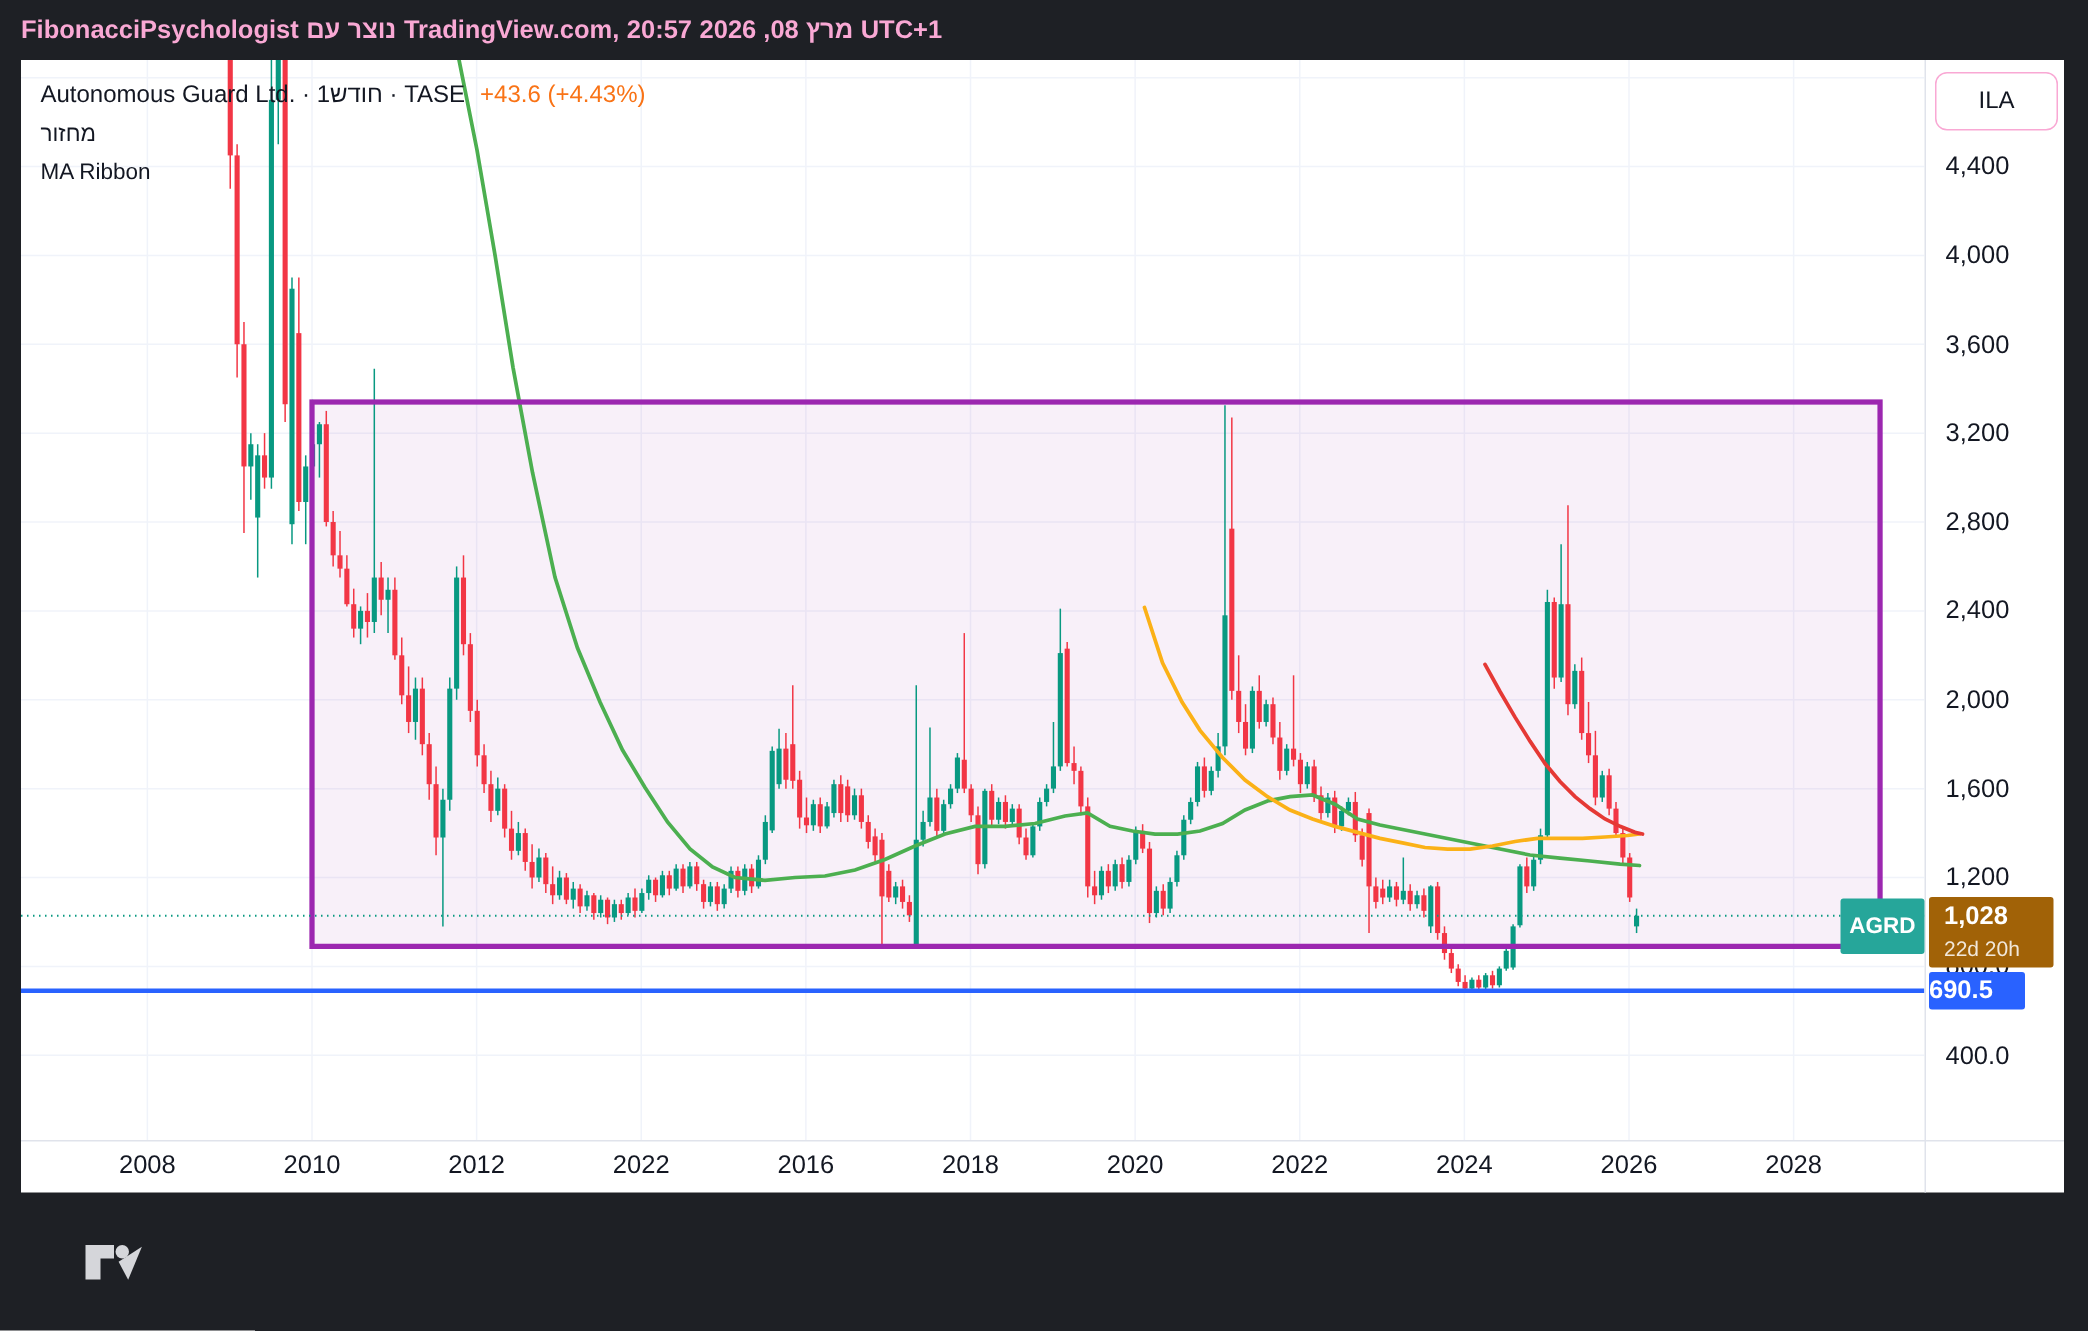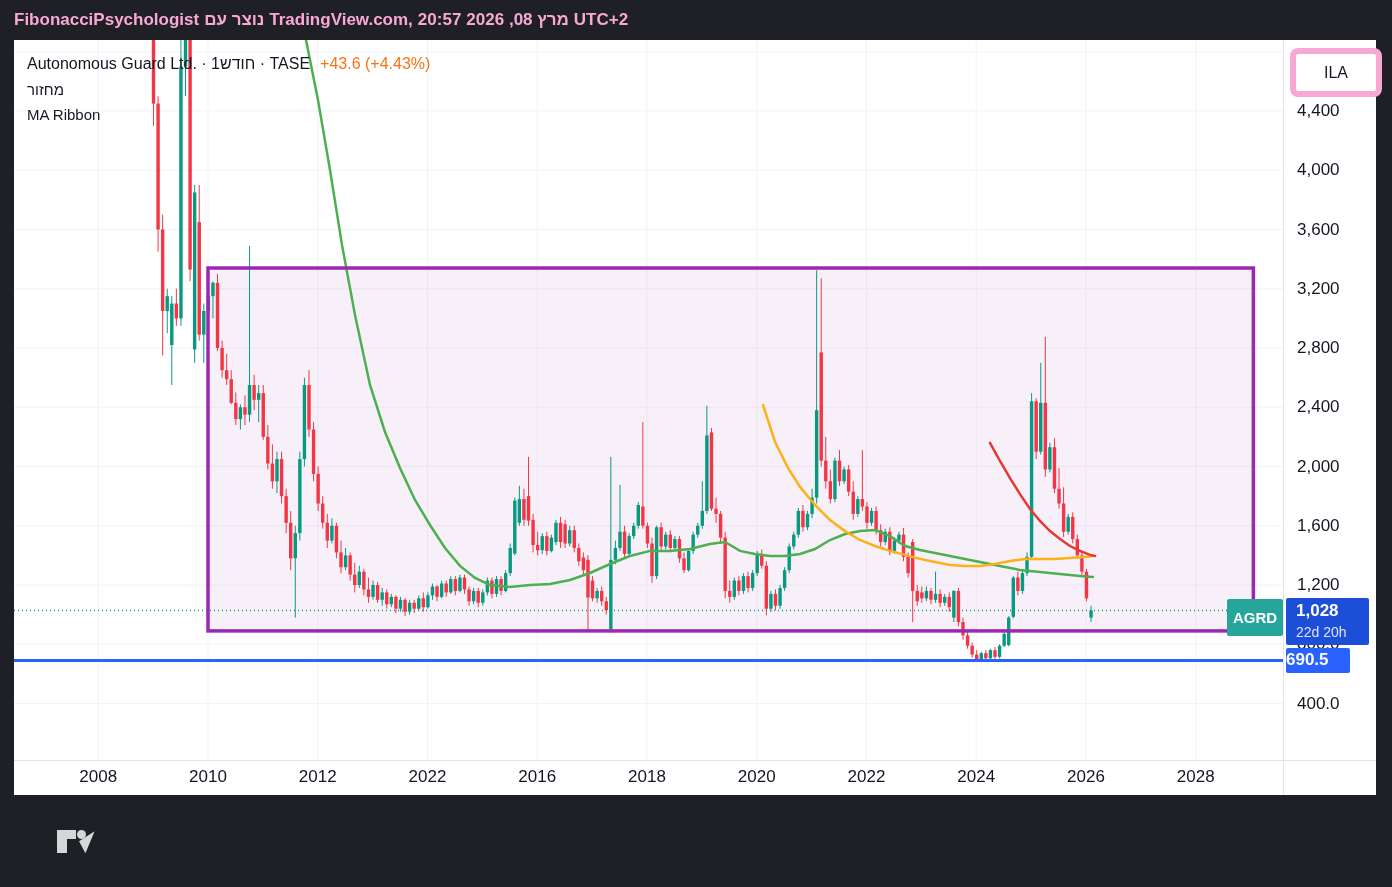--- a/index.html
+++ b/index.html
@@ -21,46 +21,46 @@
   #axis-sep-h{left:14px;top:760px;width:1362px;height:1px;background:#E0E3EB;}
   
   .legend-row{left:27px;color:#131722;white-space:nowrap;}
   #legend-title{top:55px;font-size:16px;}
   #legend-change{color:#f97316;margin-left:10px;}
   #legend-volume{top:81px;font-size:15px;}
   #legend-ma{top:106px;font-size:15px;}
   
   .price-label{left:1297px;width:70px;color:#131722;font-size:17px;line-height:18px;}
   .time-label{top:767px;width:60px;text-align:center;color:#131722;font-size:17px;}
-  #currency-button{left:1290px;top:48px;width:80px;height:37px;border:6px solid #f9a8d4;
+  #currency-button{left:1290px;top:48px;width:80px;height:37px;border:1px solid #f9a8d4;
     border-radius:8px;display:flex;align-items:center;justify-content:center;
     color:#131722;font-size:16px;background:#fff;cursor:pointer;}
   
   #ticker-badge{left:1227px;width:56px;height:37px;background:#26A69A;border-radius:2px;
     color:#fff;font-weight:bold;font-size:15px;display:flex;align-items:center;justify-content:center;}
-  #price-badge{left:1286px;width:83px;height:47px;background:#1d4ed8;border-radius:2px;
+  #price-badge{left:1286px;width:83px;height:47px;background:#a16207;border-radius:2px;
     color:#fff;padding-left:10px;box-sizing:border-box;}
   #price-badge .p1{font-size:17px;font-weight:bold;line-height:25px;}
   #price-badge .p2{font-size:14px;line-height:18px;color:rgba(255,255,255,.85);}
   #level-badge{left:1286px;width:64px;height:25px;background:#2962FF;border-radius:2px;
     color:#fff;font-weight:bold;font-size:17px;display:flex;align-items:center;box-sizing:border-box;}
   
   #footer{left:55px;top:822px;display:flex;align-items:center;gap:10px;}
   #brand-text{color:#D5D6DA;font-size:28px;font-weight:bold;letter-spacing:-0.5px;}
 </style>
 </head>
 <body>
 
 <div id="top-bar" class="abs">
   <span>FibonacciPsychologist</span>
   <span dir="rtl">נוצר עם</span>
   <span>TradingView.com,</span>
   <span>20:57</span>
   <span dir="rtl">מרץ 08, 2026</span>
-  <span>UTC+2</span>
+  <span>UTC+1</span>
 </div>
 
 <div id="chart-surface" class="abs"></div>
 <svg id="plot-svg" class="abs" width="1269" height="720" viewBox="14 40 1269 720">
     <line x1="14" x2="1283" y1="111" y2="111" stroke="#F0F3FA" stroke-width="1"></line>
     <line x1="14" x2="1283" y1="170.25" y2="170.25" stroke="#F0F3FA" stroke-width="1"></line>
     <line x1="14" x2="1283" y1="229.5" y2="229.5" stroke="#F0F3FA" stroke-width="1"></line>
     <line x1="14" x2="1283" y1="288.75" y2="288.75" stroke="#F0F3FA" stroke-width="1"></line>
     <line x1="14" x2="1283" y1="348" y2="348" stroke="#F0F3FA" stroke-width="1"></line>
     <line x1="14" x2="1283" y1="407.25" y2="407.25" stroke="#F0F3FA" stroke-width="1"></line>

